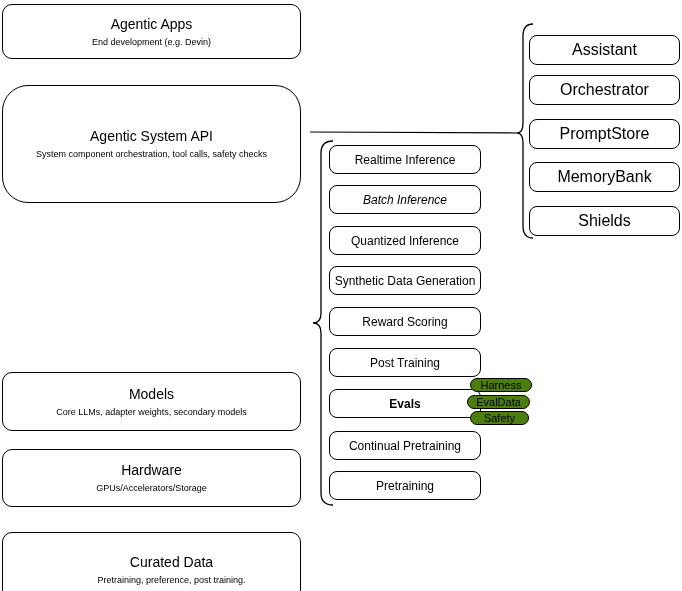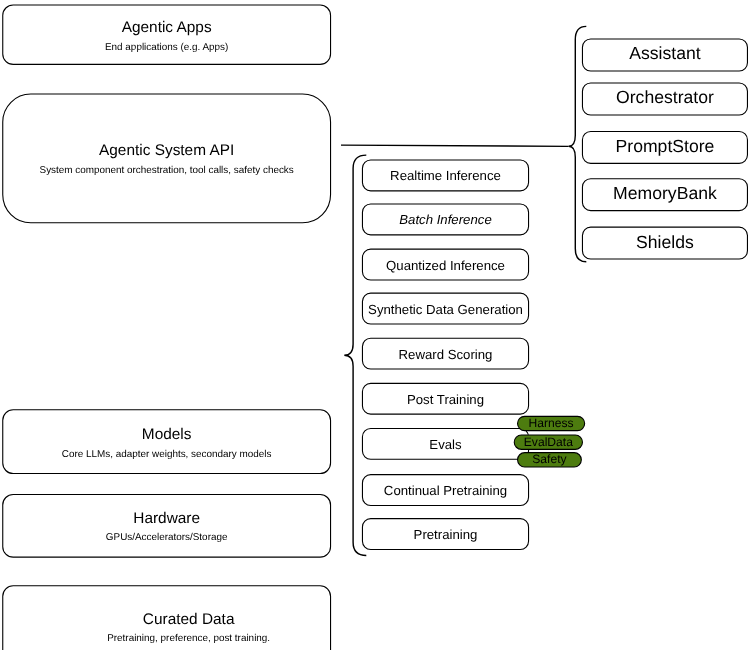--- a/index.html
+++ b/index.html
@@ -84,21 +84,21 @@
 <div class="canvas">
 
   <svg class="connector-layer" width="682" height="591" viewBox="0 0 682 591">
     <path d="M 333 141 Q 321 141 321 153 L 321 313 Q 321 323 313 323 Q 321 323 321 333 L 321 493 Q 321 505 333 505" fill="none" stroke="#000000" stroke-width="1.3"></path>
     <path d="M 533 24 Q 523 24 523 36 L 523 123 Q 523 133 517 133 Q 523 133 523 143 L 523 226 Q 523 238 533 238" fill="none" stroke="#000000" stroke-width="1.3"></path>
     <line x1="310" y1="132" x2="517" y2="133" stroke="#000000" stroke-width="1.2"></line>
   </svg>
 
   <div class="box layer" style="top:4px; height:55px;">
     <div class="layer-title">Agentic Apps</div>
-    <div class="layer-subtitle">End applications (e.g. Apps)</div>
+    <div class="layer-subtitle">End development (e.g. Devin)</div>
   </div>
 
   <div class="box layer big" style="top:85px; height:118px;">
     <div class="layer-title">Agentic System API</div>
     <div class="layer-subtitle">System component orchestration, tool calls, safety checks</div>
   </div>
 
 
   <div class="box layer" style="top:372px; height:59px;">
     <div class="layer-title">Models</div>
@@ -126,21 +126,21 @@
   </div>
   <div class="box mid" style="top:266px;">
     <span>Synthetic Data Generation</span>
   </div>
   <div class="box mid" style="top:307px;">
     <span>Reward Scoring</span>
   </div>
   <div class="box mid" style="top:348px;">
     <span>Post Training</span>
   </div>
-  <div class="box mid" style="top:389px;">
+  <div class="box mid" style="top:389px;font-weight:bold;">
     <span>Evals</span>
   </div>
   <div class="box mid" style="top:431px;">
     <span>Continual Pretraining</span>
   </div>
   <div class="box mid" style="top:471px;">
     <span>Pretraining</span>
   </div>
 
   <div class="pill" style="left:470px; top:378px; width:62px; height:14px;">

